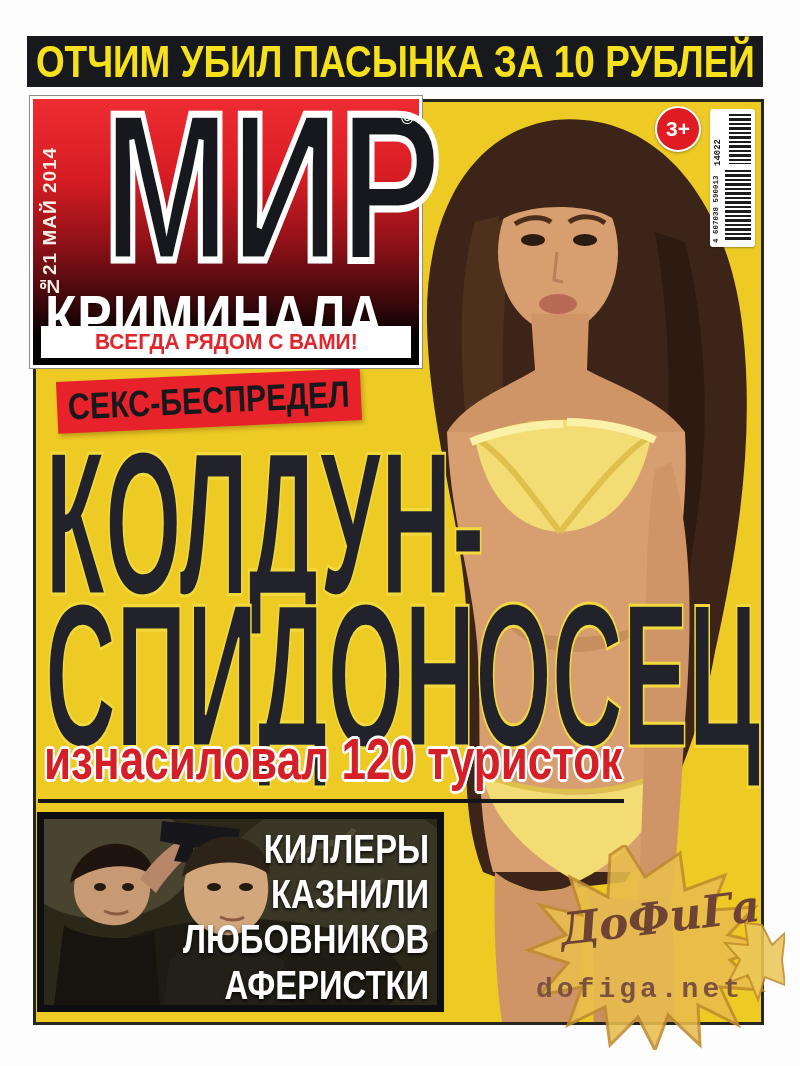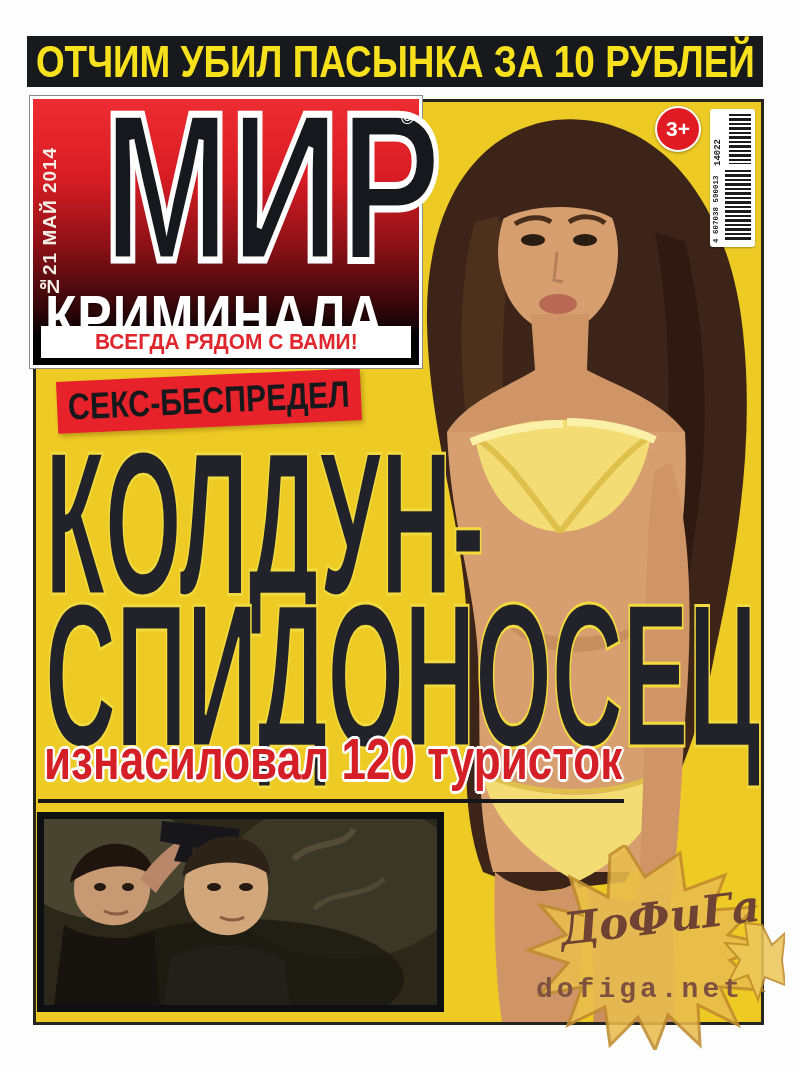--- a/index.html
+++ b/index.html
@@ -225,20 +225,26 @@
         <path d="M140,70 C140,40 162,22 186,24 C212,26 226,46 224,74 C222,102 202,118 180,116 C158,114 140,98 140,70 Z" fill="#d2a77c"></path>
         <path d="M138,58 C142,30 168,14 192,18 C214,22 226,38 226,56 C204,38 160,40 138,58 Z" fill="#2e2318"></path>
         <ellipse cx="170" cy="68" rx="7" ry="4" fill="#241a12"></ellipse>
         <ellipse cx="202" cy="68" rx="7" ry="4" fill="#241a12"></ellipse>
         <path d="M176,98 C184,102 194,102 200,98" stroke="#8d5b42" stroke-width="3" fill="none"></path>
         <path d="M120,186 L126,140 C150,122 216,122 240,142 L246,186 Z" fill="#23201a"></path>
 
         <path d="M250,40 C270,20 300,30 310,10" stroke="#6b6349" stroke-width="6" fill="none" opacity="0.5"></path>
         <path d="M270,90 C290,70 320,80 340,60" stroke="#6b6349" stroke-width="5" fill="none" opacity="0.4"></path>
       </svg>
+      <div class="secondary-text">
+        <div>КИЛЛЕРЫ</div>
+        <div>КАЗНИЛИ</div>
+        <div>ЛЮБОВНИКОВ</div>
+        <div>АФЕРИСТКИ</div>
+      </div>
     </div>
   </div>
 
   <div class="top-banner">
     <span>ОТЧИМ УБИЛ ПАСЫНКА ЗА 10 РУБЛЕЙ</span>
   </div>
 
   <div class="masthead">
     <div class="issue-info">№21 МАЙ 2014</div>
     <div class="mast-title">МИР</div>

